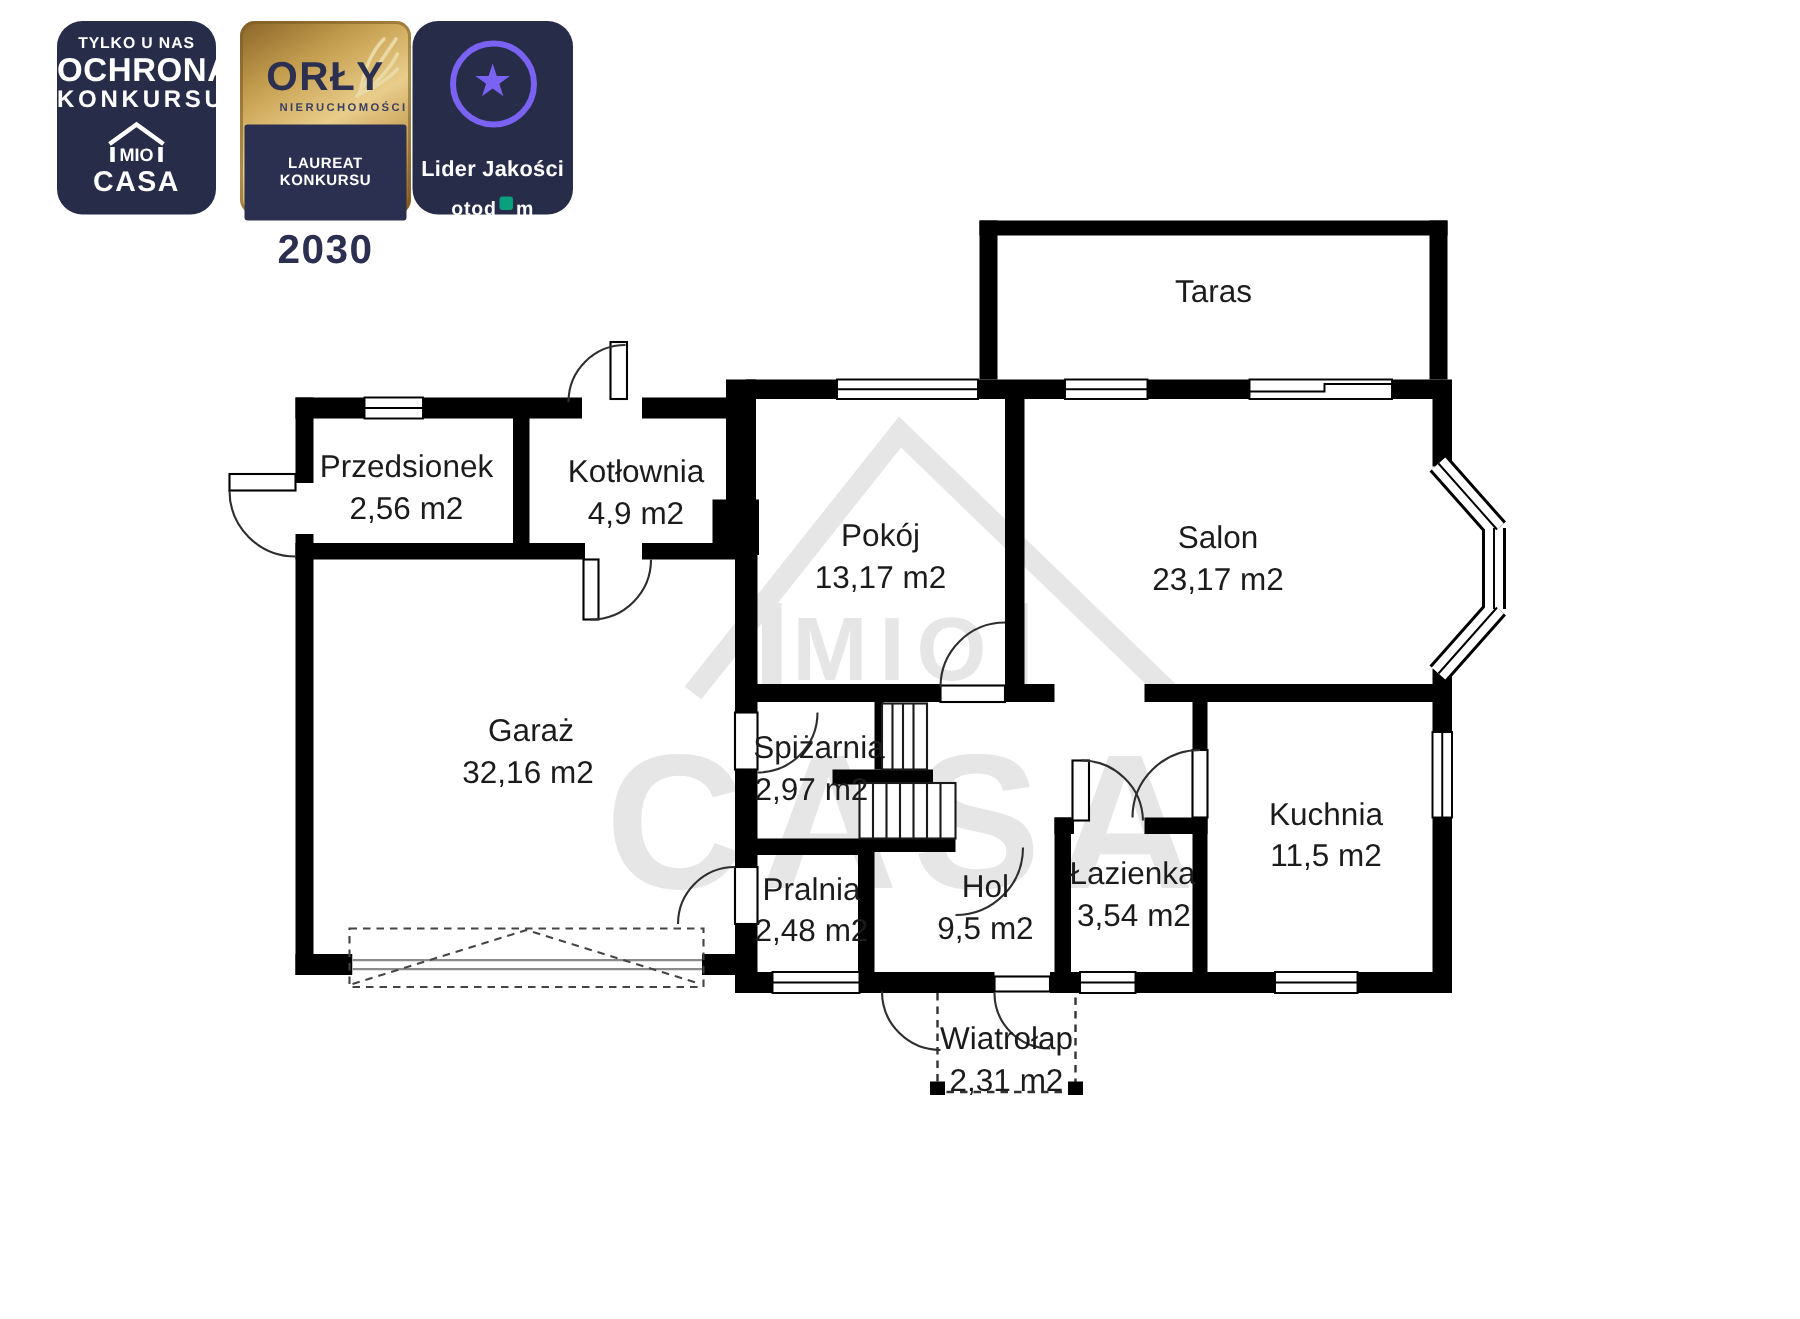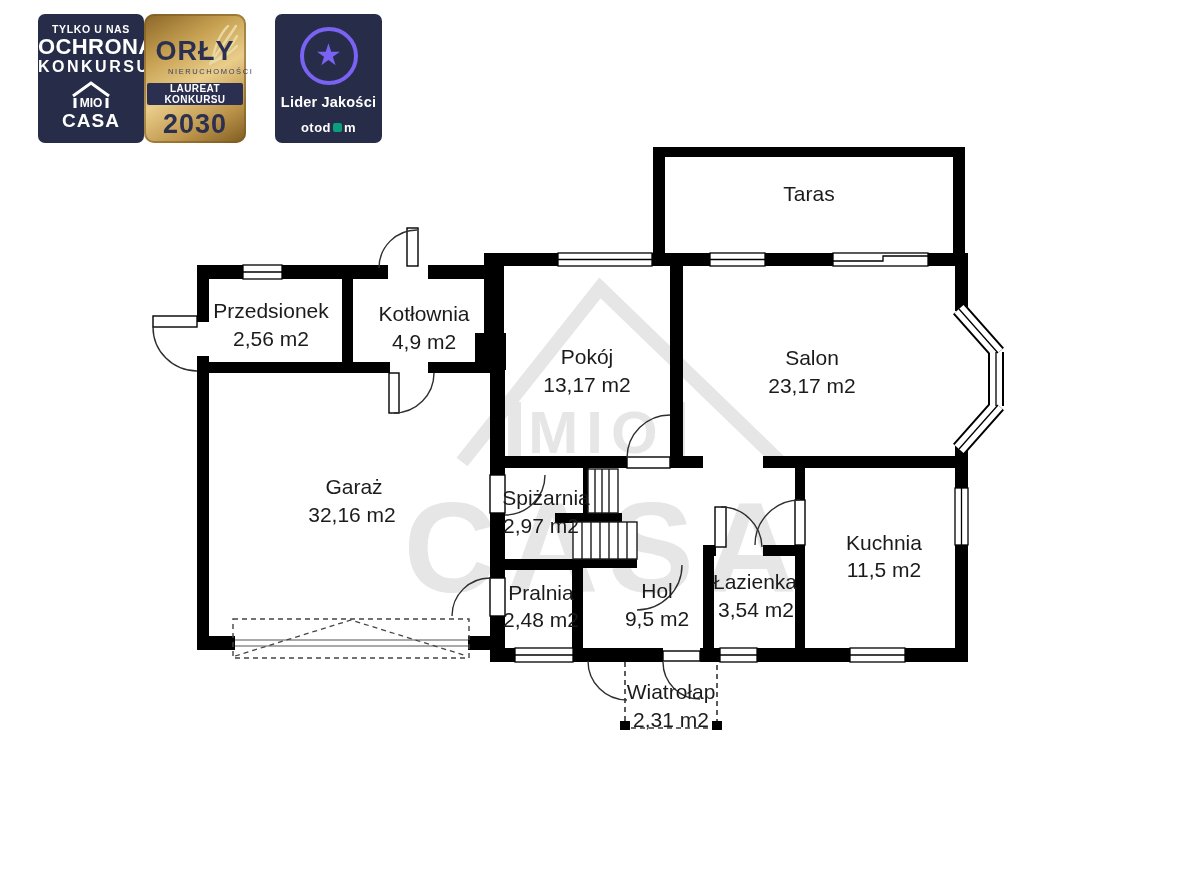--- a/index.html
+++ b/index.html
@@ -1,42 +1,42 @@
 <!DOCTYPE html>
 <html><head>
 <meta charset="utf-8">
 <style>
   html,body{margin:0;padding:0;background:#ffffff;}
   .stage{position:relative;width:1200px;height:879px;background:#fff;overflow:hidden;
          font-family:"Liberation Sans", sans-serif;}
   
   .badge{position:absolute;top:14px;height:129px;box-sizing:border-box;text-align:center;}
-  .badge-navy{background:#272c49;border-radius:7px;color:#fff;}
+  .badge-navy{background:#272c49;border-radius:17px;color:#fff;}
   #badge-ochrona{left:38px;width:106px;padding-top:9px;}
   #badge-ochrona .l1{font-size:10.5px;font-weight:bold;letter-spacing:.6px;}
   #badge-ochrona .l2{font-size:22px;font-weight:800;letter-spacing:.4px;line-height:1.05;}
   #badge-ochrona .l3{font-size:16px;font-weight:bold;letter-spacing:2.5px;line-height:1.1;}
   .miocasa{margin-top:4px;}
   .miocasa svg{display:block;margin:0 auto;}
-  #badge-orly{left:144px;width:102px;border-radius:10px;padding-top:6px;
+  #badge-orly{left:160px;width:114px;border-radius:10px;padding-top:6px;
       background:linear-gradient(150deg,#8a6527 0%,#c7a152 28%,#e9cd8a 52%,#bd944a 78%,#7c5a20 100%);
       box-shadow:inset 0 0 0 2px rgba(122,90,32,.55);}
   #badge-orly .title{font-size:27px;font-weight:800;color:#2b3050;letter-spacing:1px;line-height:1;margin-top:18px;position:relative;z-index:2;}
-  #badge-orly .sub{font-size:7.5px;font-weight:normal;color:#3a3f63;letter-spacing:1.6px;margin-top:2px;padding-left:24px;}
+  #badge-orly .sub{font-size:7.5px;font-weight:bold;color:#3a3f63;letter-spacing:1.6px;margin-top:2px;padding-left:24px;}
   #badge-orly .band{background:#2b3050;color:#fff;font-size:10px;font-weight:bold;letter-spacing:.4px;
-      margin:7px 3px 0 3px;padding:0 0;border-radius:2px;}
+      margin:7px 3px 0 3px;padding:21px 0;border-radius:2px;}
   #badge-orly .year{font-size:27px;font-weight:800;color:#2b3050;margin-top:4px;letter-spacing:1px;}
   .feather{position:absolute;top:8px;right:8px;z-index:1;}
   #badge-lider{left:275px;width:107px;padding-top:13px;}
   .star-ring{width:50px;height:50px;margin:0 auto;border:4px solid #7a62f2;border-radius:50%;
       display:flex;align-items:center;justify-content:center;}
   .star-glyph{color:#7a62f2;font-size:30px;line-height:1;transform:translateY(-1px);}
-  #badge-lider .title{font-size:14.5px;font-weight:bold;margin-top:9px;letter-spacing:.2px;}
+  #badge-lider .title{font-size:14.5px;font-weight:bold;margin-top:20px;letter-spacing:.2px;}
   #badge-lider .brand{font-size:13px;font-weight:bold;margin-top:10px;letter-spacing:.5px;
-      display:flex;align-items:center;justify-content:center;gap:1px;}
+      display:flex;justify-content:center;gap:1px;}
   .brand-sq{display:inline-block;width:9px;height:9px;background:#0a9f7d;border-radius:2px;margin:0 1px;}
   
   svg text{font-family:"Liberation Sans", sans-serif;}
   .room-label{font-size:21px;fill:#1b1b1b;}
   .wm{fill:#e6e6e6;font-weight:bold;}
 </style>
 </head>
 <body>
 
 <div class="stage">

